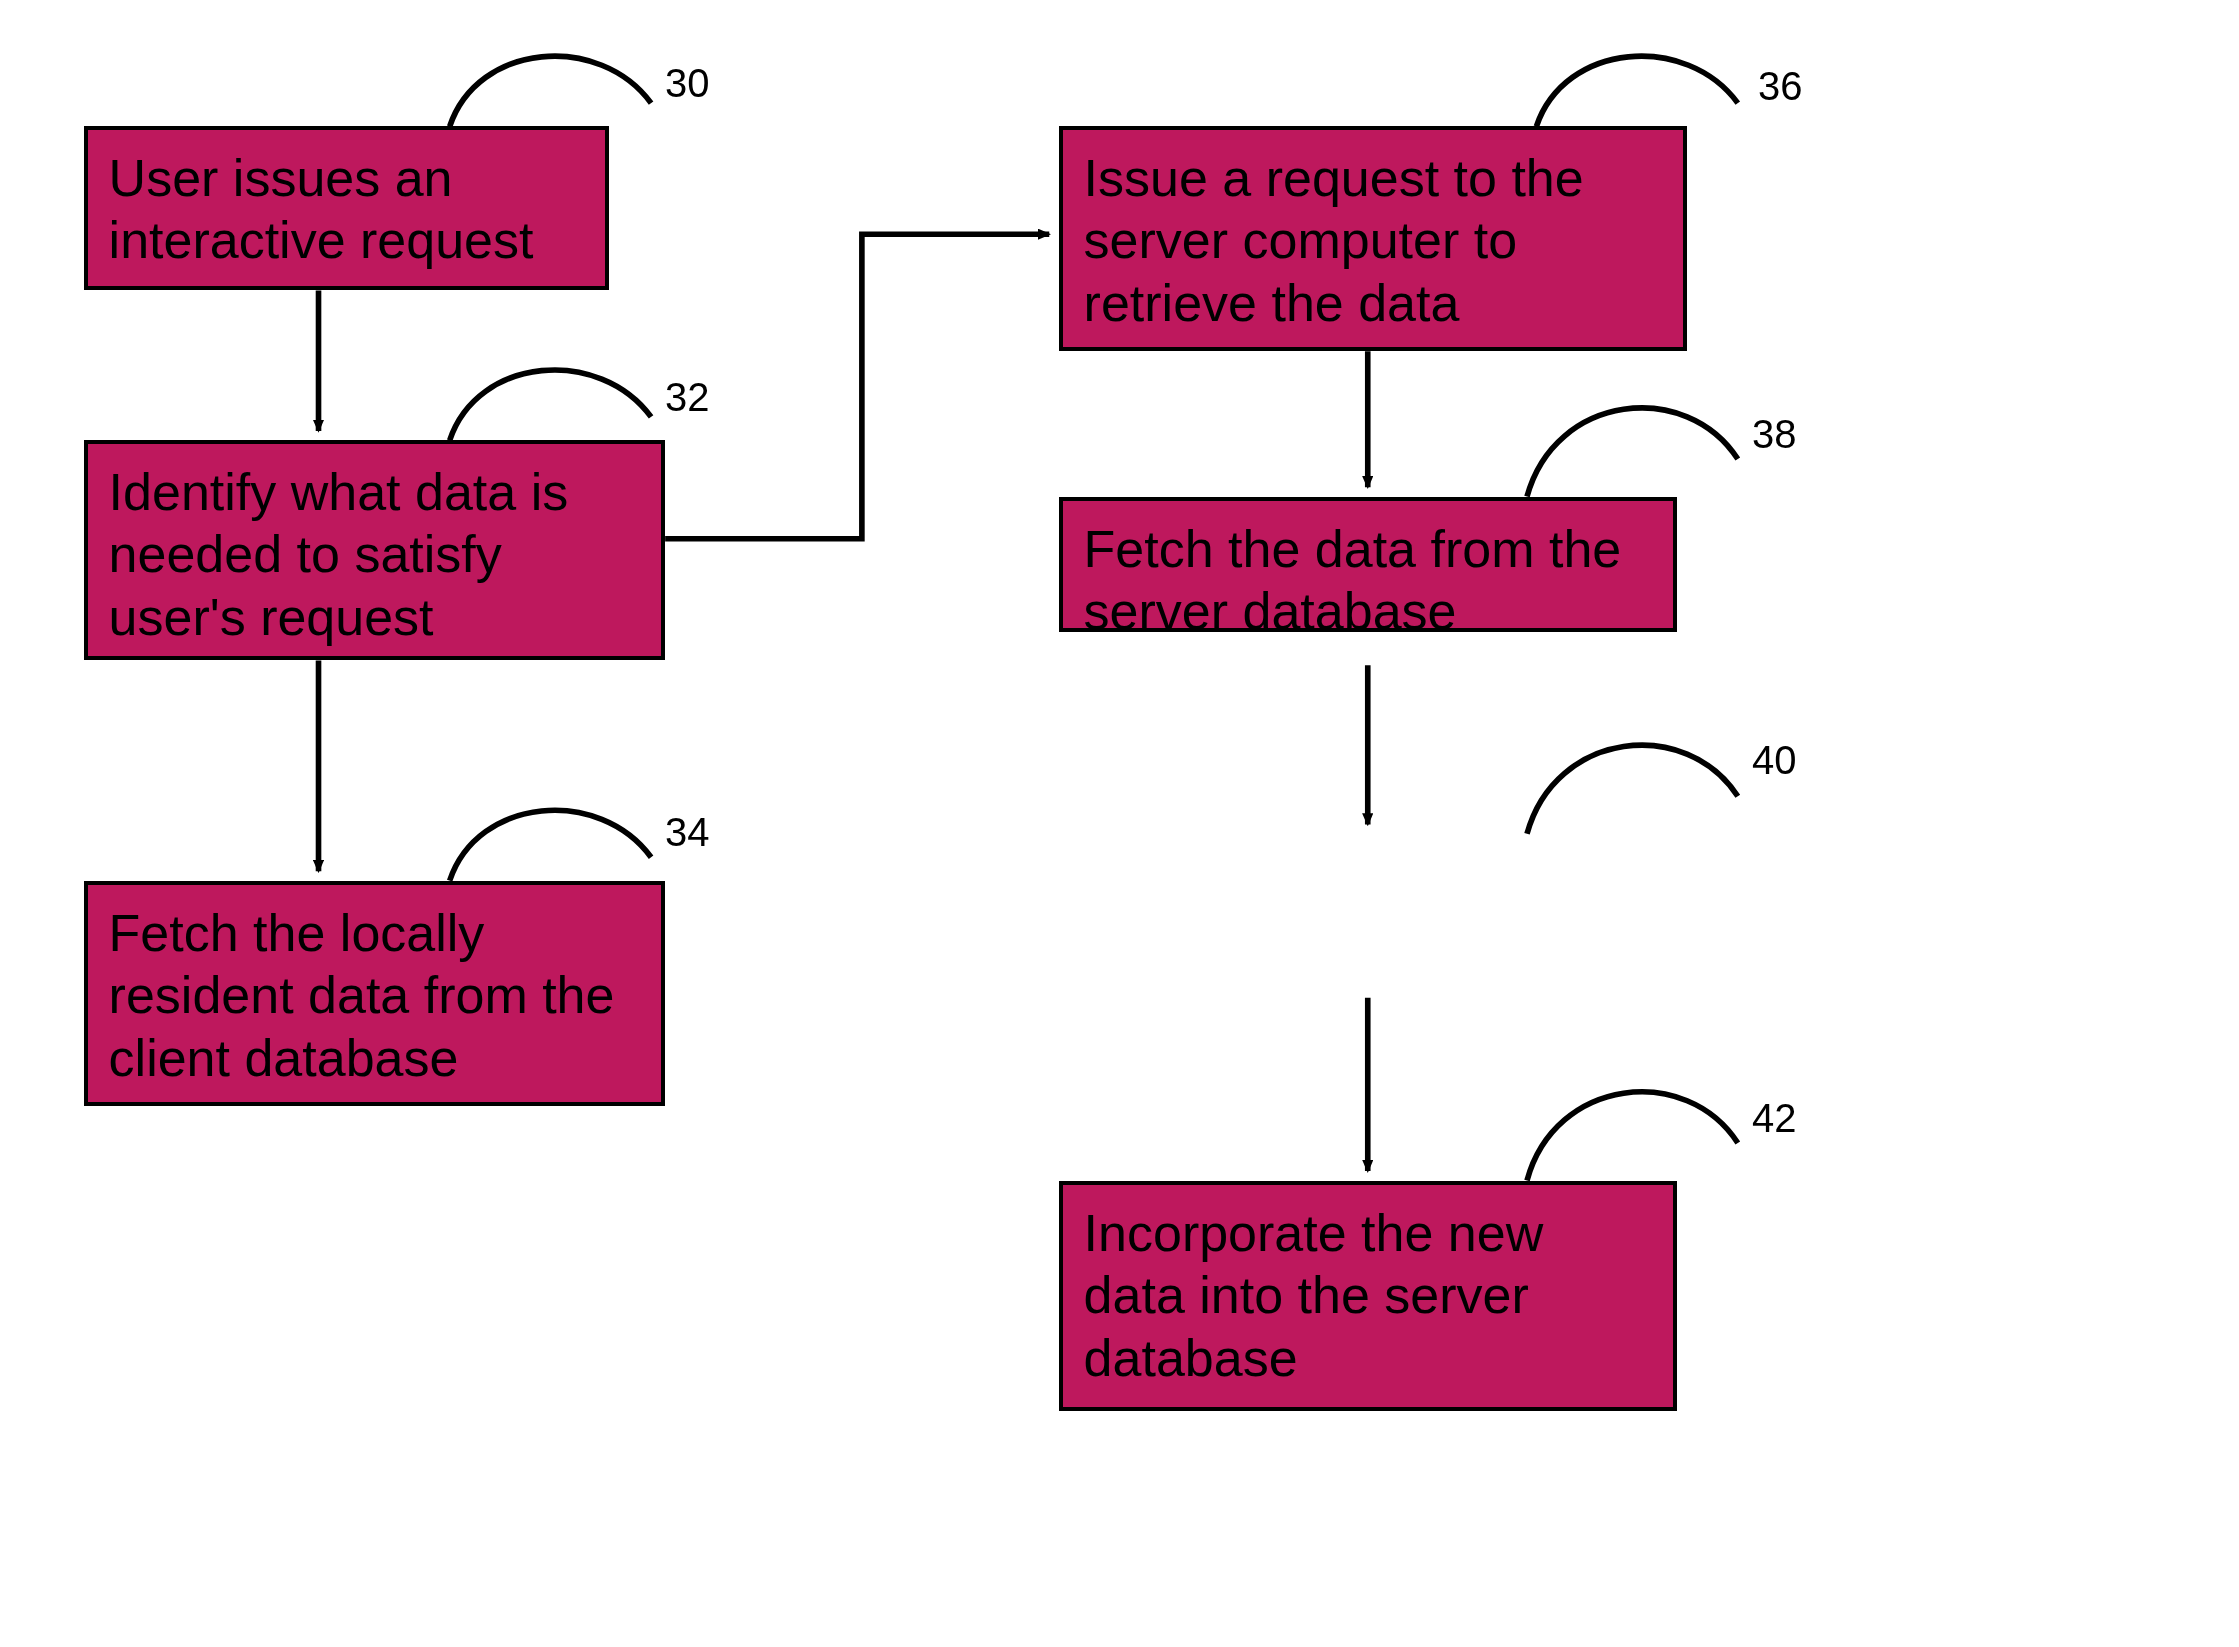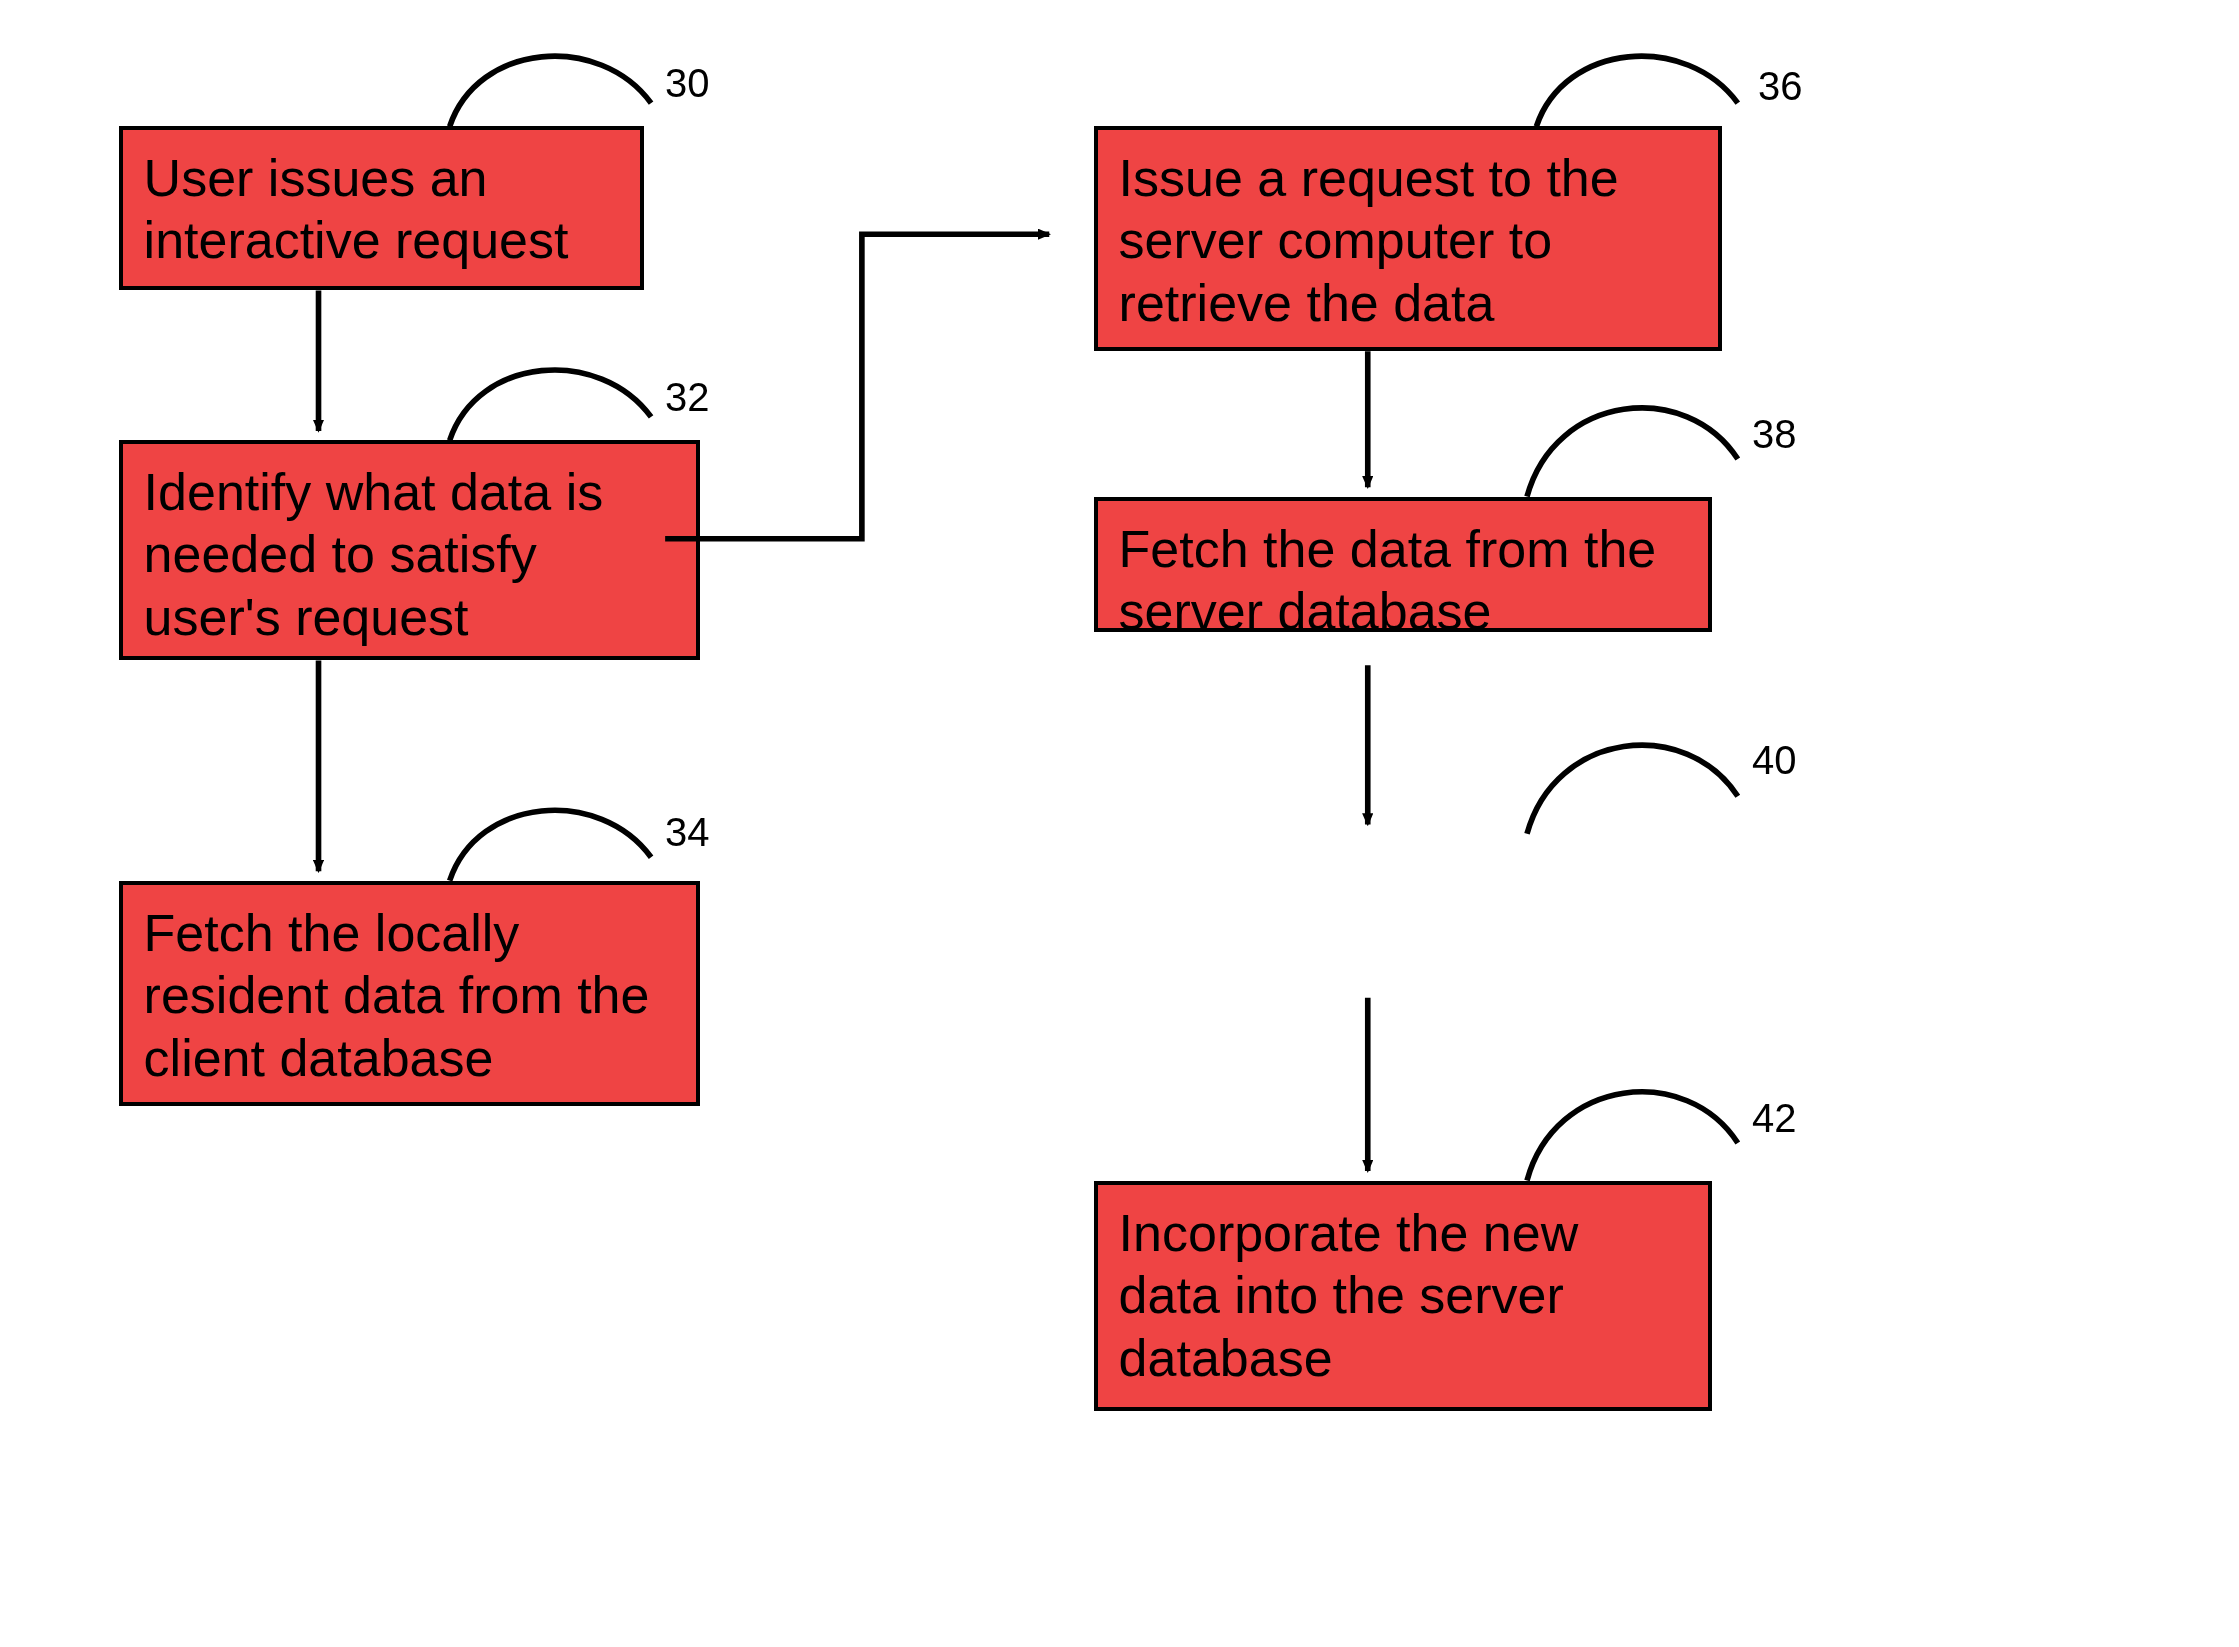--- a/index.html
+++ b/index.html
@@ -13,22 +13,21 @@
     height: 1647px;
     font-family: Arial, Helvetica, sans-serif;
   }
   .node {
     position: absolute;
     border: 4.7px solid #000;
     box-sizing: border-box;
     padding: 17px 20.6px;
     font-size: 52px;
     line-height: 1.2;
-    background: #ef4444;
-    margin-left: 35px;
+    background: #be185d;
   }
   svg.overlay {
     position: absolute;
     left: 0;
     top: 0;
     width: 2239px;
     height: 1647px;
     pointer-events: none;
   }
   .reflabel {

